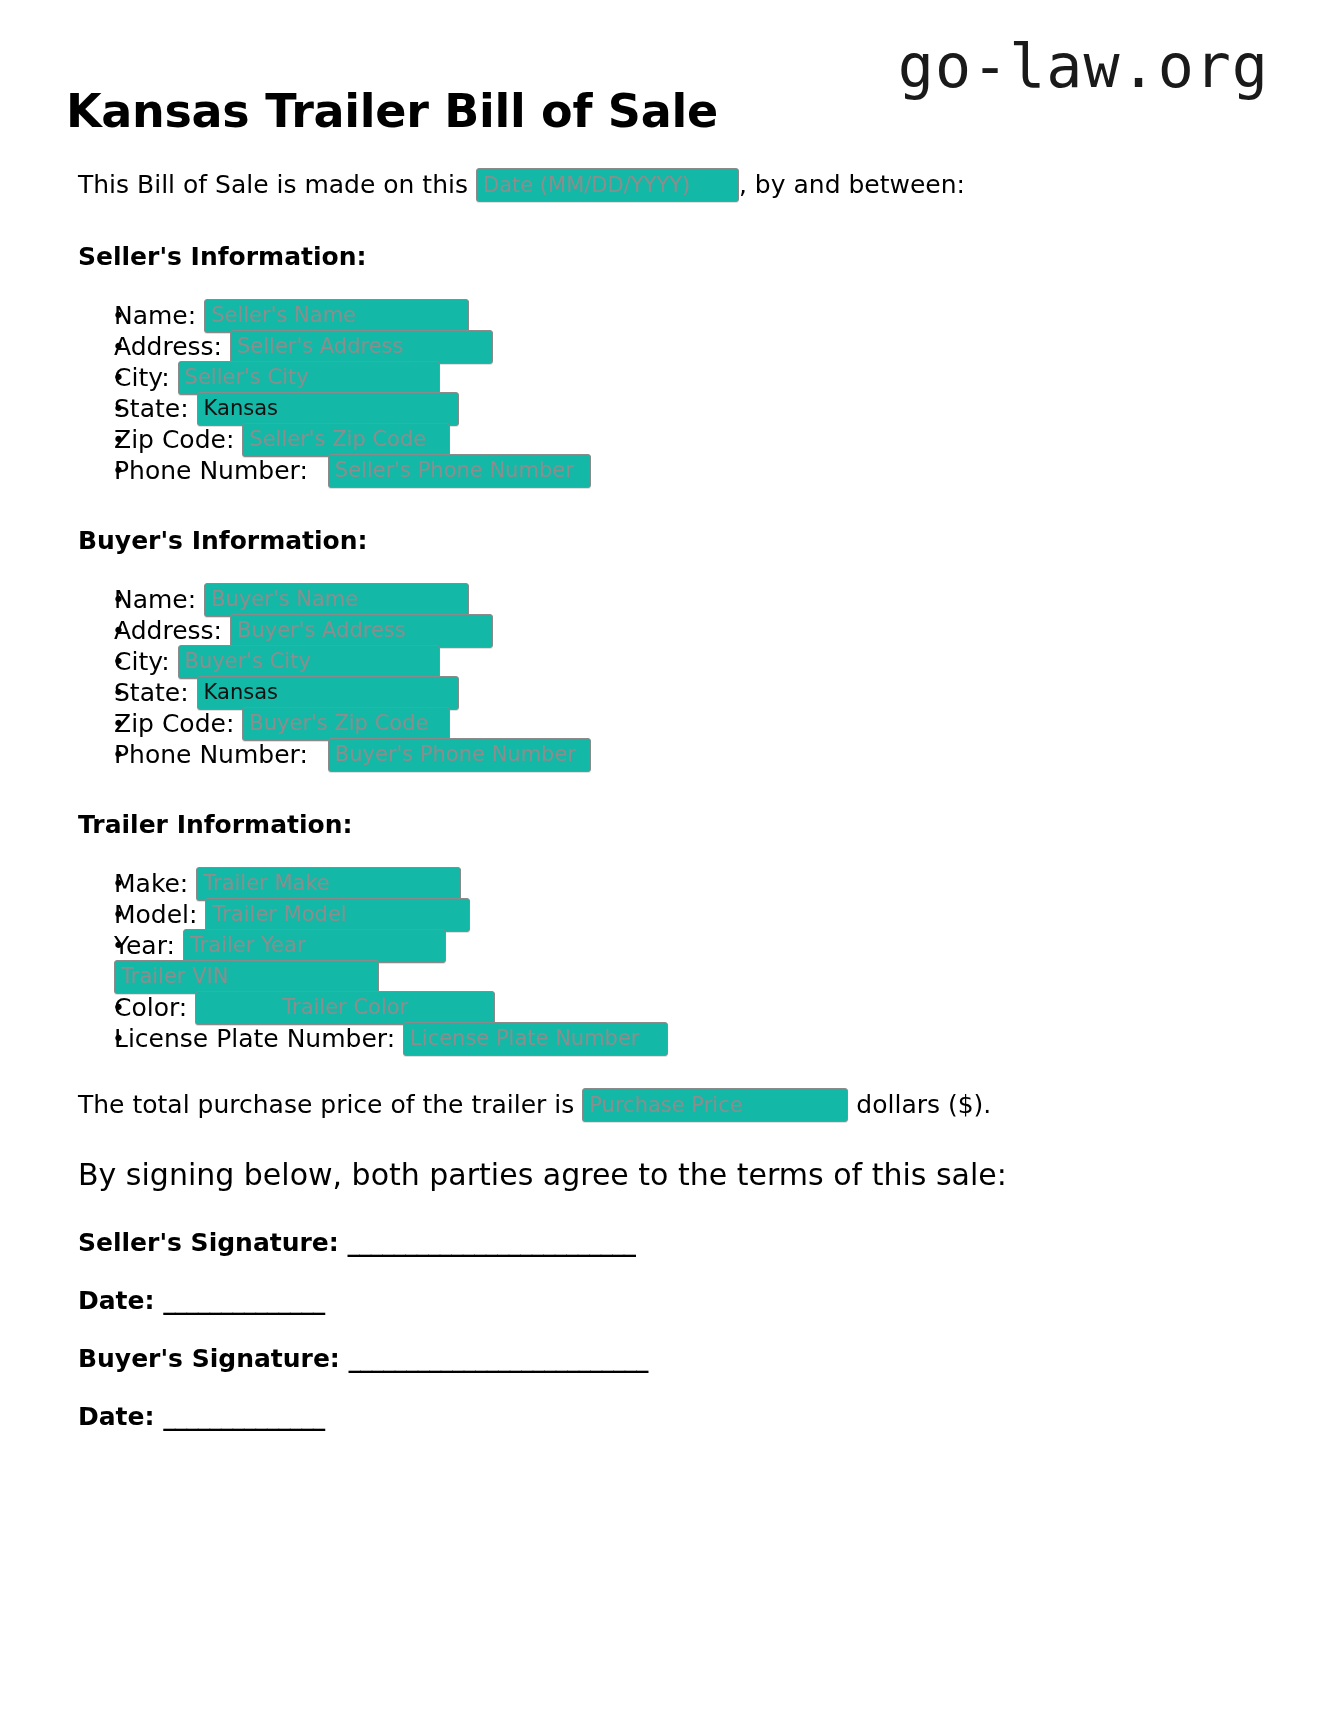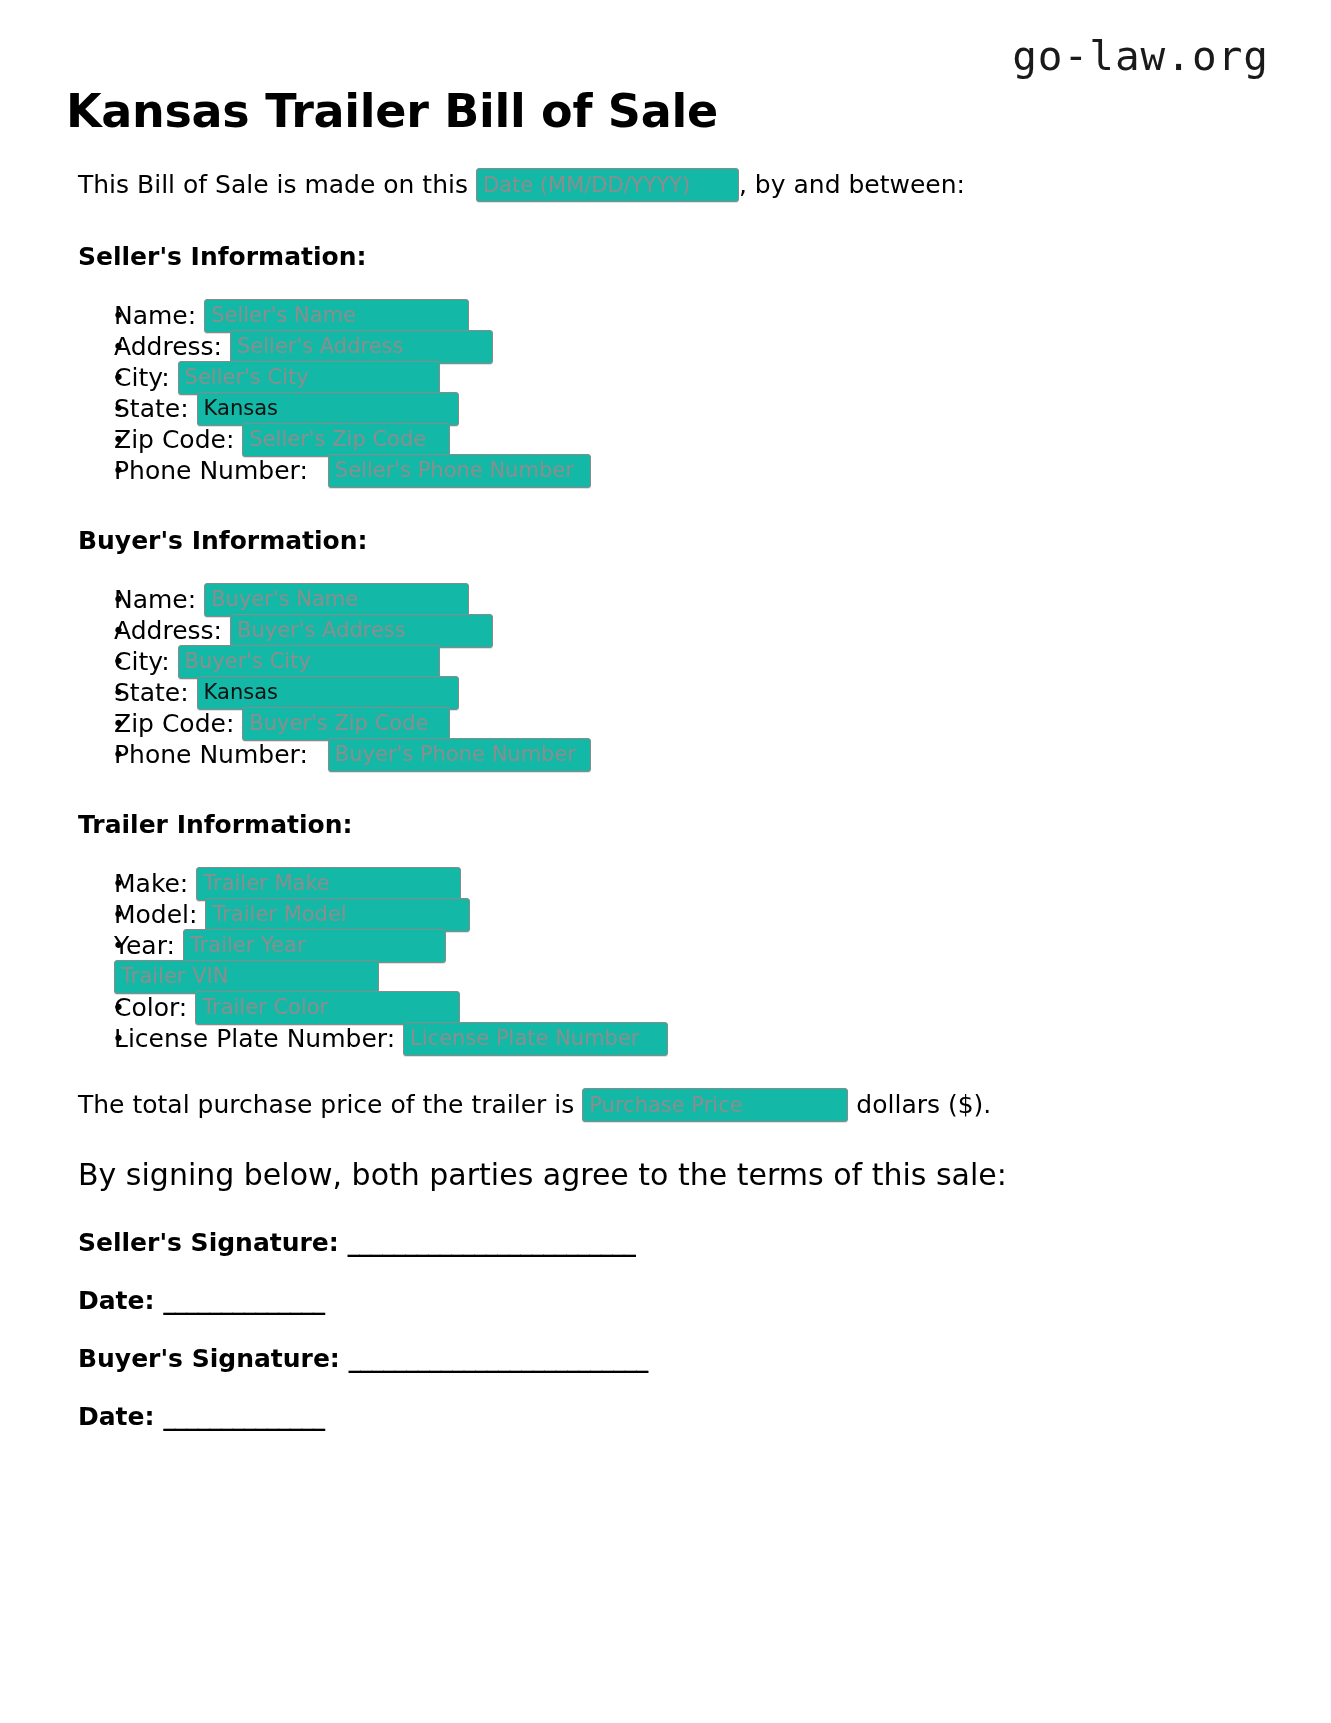--- a/index.html
+++ b/index.html
@@ -24,21 +24,21 @@
     height: 1723px;
     padding: 0;
   }
 
   
   .brand {
     position: absolute;
     top: 36px;
     right: 62px;
     font-family: "DejaVu Sans Mono", monospace;
-    font-size: 41px;
+    font-size: 60px;
     letter-spacing: 1px;
     color: #1a1a1a;
     line-height: 1;
     white-space: nowrap;
   }
 
   
   .doc-title {
     position: absolute;
     left: 66px;
@@ -125,21 +125,21 @@
   .w-name  { width: 265px; }
   .w-addr  { width: 263px; }
   .w-city  { width: 262px; }
   .w-state { width: 262px; }
   .w-zip   { width: 208px; }
   .w-phone { width: 263px; margin-left: 12px; }
   .w-make  { width: 265px; }
   .w-model { width: 265px; }
   .w-year  { width: 263px; }
   .w-vin   { width: 265px; }
-  .w-color { width: 265px; }
+  .w-color { width: 300px; text-align: center; }
   .w-plate { width: 265px; }
   .w-price { width: 266px; }
   .gap-md  { height: 28px; }
   .gap-lg  { height: 34px; }
   .gap-xl  { height: 40px; }
 
   
   .sig-row {
     font-size: 25px;
     font-weight: bold;

